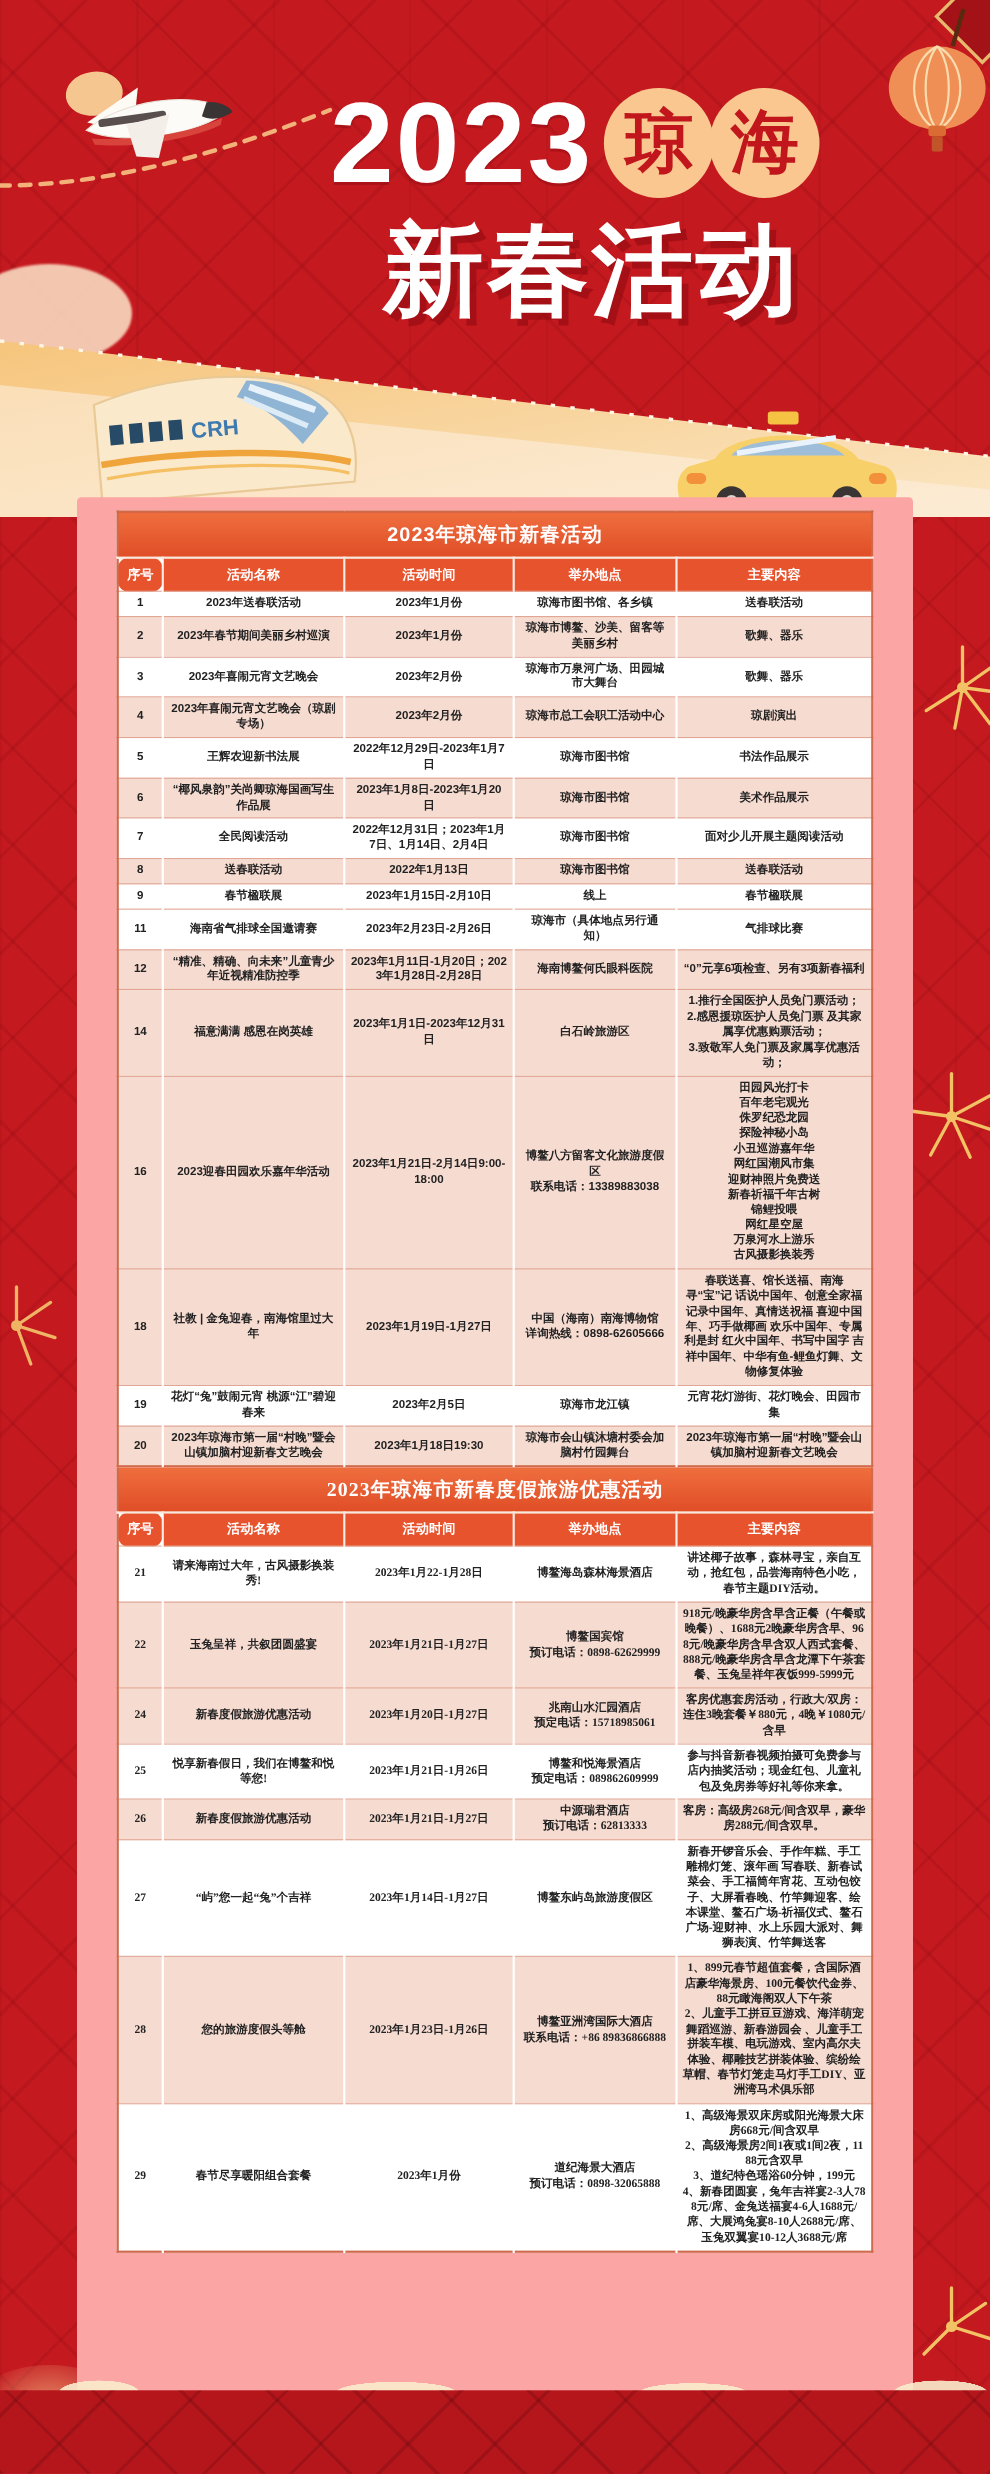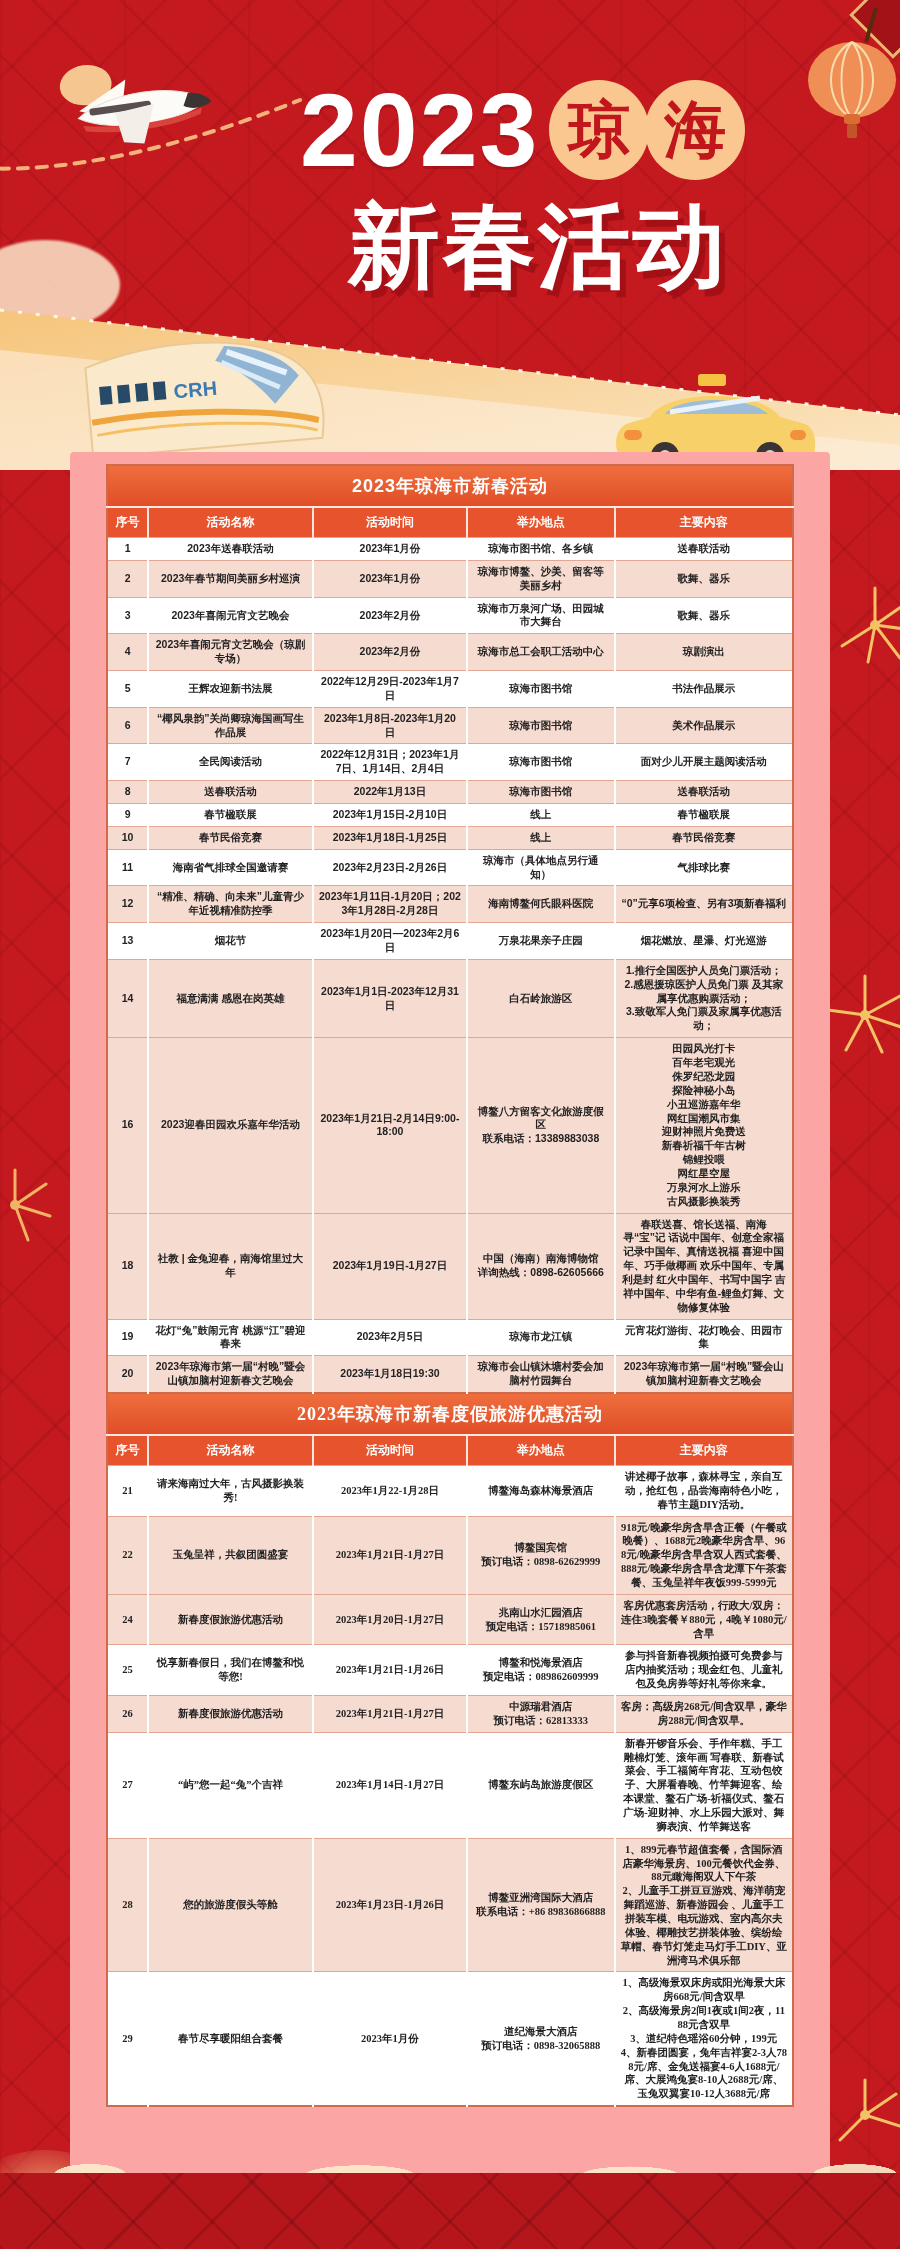--- a/index.html
+++ b/index.html
@@ -79,21 +79,21 @@
   .title-cell{
     background:linear-gradient(180deg,#ef6e3e 0%,#e04e27 100%);
     color:#fff;font-size:18px;font-weight:bold;
     text-align:center;padding:8px 0;letter-spacing:1px;
     border-bottom:2px solid #f8e9de;
   }
   th.colhead{
     background:#e6532d;color:#fff;font-size:12px;font-weight:bold;
     padding:6px 2px;border-left:2px solid rgba(255,255,255,.85);
   }
-  th.colhead:first-child{border-left:none;}
+  th.colhead:first-child{border-left:none;border-radius:10px;}
   td{
     font-size:10.5px;font-weight:bold;color:#222;text-align:center;
     padding:4px 5px;line-height:1.32;
     border-top:1px solid #e2a694;border-left:2px solid #fff;
     white-space:pre-line;word-break:break-all;
   }
   td:first-child{border-left:none;}
   tr.pink td{background:#f6dbd0;}
   tr.white td{background:#ffffff;}
 
@@ -323,47 +323,33 @@
             <td>琼海市图书馆</td>
             <td>送春联活动</td>
           </tr>
           <tr class="white">
             <td>9</td>
             <td>春节楹联展</td>
             <td>2023年1月15日-2月10日</td>
             <td>线上</td>
             <td>春节楹联展</td>
           </tr>
-          <tr class="pink">
-            <td>10</td>
-            <td>春节民俗竞赛</td>
-            <td>2023年1月18日-1月25日</td>
-            <td>线上</td>
-            <td>春节民俗竞赛</td>
-          </tr>
           <tr class="white">
             <td>11</td>
             <td>海南省气排球全国邀请赛</td>
             <td>2023年2月23日-2月26日</td>
             <td>琼海市（具体地点另行通知）</td>
             <td>气排球比赛</td>
           </tr>
           <tr class="pink">
             <td>12</td>
             <td>“精准、精确、向未来”儿童青少年近视精准防控季</td>
             <td>2023年1月11日-1月20日；2023年1月28日-2月28日</td>
             <td>海南博鳌何氏眼科医院</td>
             <td>“0”元享6项检查、另有3项新春福利</td>
-          </tr>
-          <tr class="white">
-            <td>13</td>
-            <td>烟花节</td>
-            <td>2023年1月20日—2023年2月6日</td>
-            <td>万泉花果亲子庄园</td>
-            <td>烟花燃放、星瀑、灯光巡游</td>
           </tr>
           <tr class="pink">
             <td>14</td>
             <td>福意满满 感恩在岗英雄</td>
             <td>2023年1月1日-2023年12月31日</td>
             <td>白石岭旅游区</td>
             <td>1.推行全国医护人员免门票活动；
 2.感恩援琼医护人员免门票 及其家属享优惠购票活动；
 3.致敬军人免门票及家属享优惠活动；</td>
           </tr>

